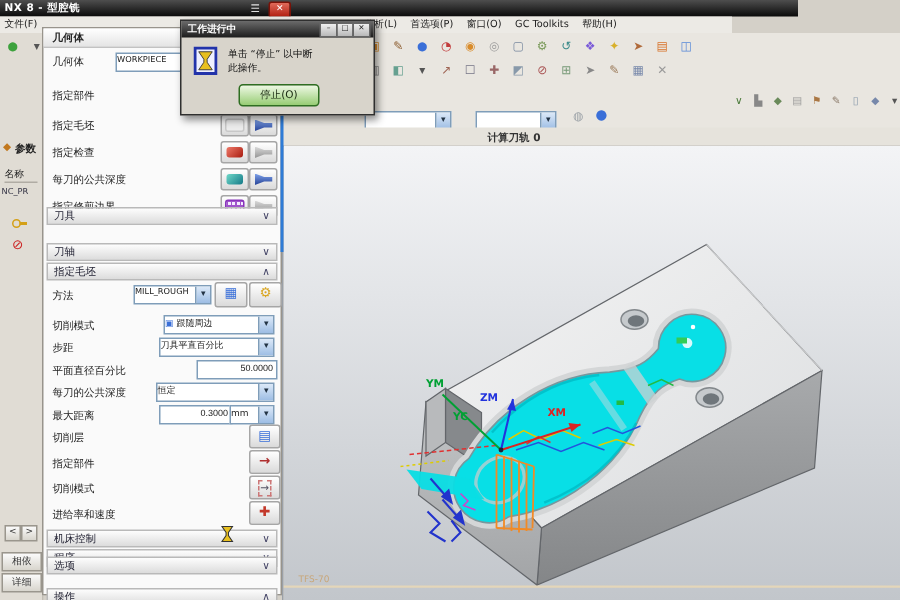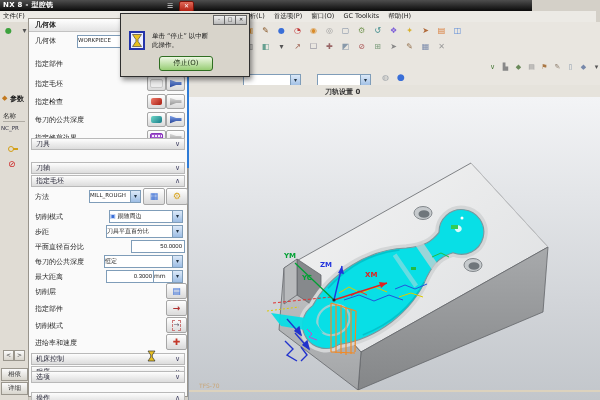--- a/index.html
+++ b/index.html
@@ -7,21 +7,21 @@
        font-family:"DejaVu Sans",sans-serif;background:#d4d0c8;font-size:7px;color:#222}
   .abs{position:absolute}
   
   #titlebar{left:0;top:0;width:532px;height:11px;background:linear-gradient(#4e4e4e,#0a0a0a);
             color:#fff;font-size:7px;line-height:11px}
   #titletext{left:3px;top:0;font-weight:bold;letter-spacing:.3px}
   #ttmenu{left:167px;top:1px;color:#ddd;font-size:7px}
   #ttclose{left:179px;top:1px;width:13px;height:9px;background:linear-gradient(#e06a5a,#b22012);
            border:1px solid #7a1208;border-radius:2px;color:#fff;font-size:6px;line-height:8px;text-align:center}
   
-  #menubar{left:0;top:11px;width:596px;height:11px;background:#eceae5;border-bottom:1px solid #c6c2b9}
+  #menubar{left:0;top:11px;width:488px;height:11px;background:#eceae5;border-bottom:1px solid #c6c2b9}
   #menufile{left:3px;top:1px;font-size:6.5px}
   #menuright{left:243px;top:1px;font-size:6.5px;display:flex;gap:9px}
   #menuright span{white-space:nowrap}
   
   #toolbg{left:188px;top:22px;width:412px;height:75px;background:#e9e6e0;border-bottom:1px solid #b4b0a8}
   #lefttoolbg{left:0;top:22px;width:28px;height:378px;background:#e0dcd4;border-right:1px solid #c2beb5}
   .icrow{white-space:nowrap}
   .ic{display:inline-block;width:13px;height:12px;text-align:center;font-size:8px;line-height:12px;margin-right:3px}
   #minirow .ic{width:11px;font-size:7px;margin-right:2px}
   .combo,.inp{background:#fff;border:1px solid #7f9db9;font-size:6px;line-height:9px;color:#222;overflow:hidden}
@@ -99,21 +99,21 @@
   <span></span><span class="da"></span>
 </div>
 <div class="abs combo" style="left:317px;top:74px;width:52px;height:11px">
   <span></span><span class="da"></span>
 </div>
 <span class="abs" style="left:382px;top:73px;font-size:8px;color:#9aa0a6">◍</span>
 <span class="abs" style="left:397px;top:72px;font-size:9px;color:#3a6fd8">●</span>
 
 <div class="abs" id="statusrow">
   <span class="abs" id="statustext">
-    <span>刀轨设置</span>
+    <span>计算刀轨</span>
     <span>0</span>
   </span>
 </div>
 
 <div class="abs" id="lefttoolbg">
   <div class="abs icrow" style="left:2px;top:3px"><span class="ic" style="color: rgb(61, 162, 61);">●</span><span class="ic" style="color: rgb(85, 85, 85);">▾</span><span class="ic" style="color: rgb(122, 111, 176);">◈</span><span class="ic" style="color: rgb(136, 136, 136);">⊕</span></div>
   <span class="abs" style="left:2px;top:72px;color:#c2781e;font-size:7px">◆</span>
   <span class="abs" style="left:10px;top:72px;font-weight:bold">参数</span>
   <span class="abs" style="left:3px;top:90px;font-size:6.5px;border-bottom:1px solid #b0aca4;width:22px">名称</span>
   <span class="abs" style="left:1px;top:103px;font-size:5.5px;color:#334">NC_PR</span>
@@ -348,20 +348,23 @@
     <span>选项</span><span class="chev">∨</span>
   </div>
   <div class="abs sec" style="top:373px">
     <span>操作</span><span class="chev">∧</span>
   </div>
 </div>
 
 <div class="abs" id="blueline"></div>
 
 <div class="abs" id="progress">
+  <div class="abs" id="progtitle">
+    <span>工作进行中</span>
+  </div>
   <span class="abs wbtn" style="left:92px;top:1px">–</span>
   <span class="abs wbtn" style="left:103px;top:1px">□</span>
   <span class="abs wbtn" style="left:114px;top:1px">✕</span>
 
   <svg class="abs" style="left:8px;top:17px" width="16" height="19">
     <rect x="1" y="1" width="14" height="17" fill="#eef0ff" stroke="#2233aa" stroke-width="2"></rect>
     <path d="M3.5,3.5 h9 l-3.4,5 v2 l3.4,5 h-9 l3.4,-5 v-2 z" fill="#e8c020" stroke="#333" stroke-width="0.6"></path>
   </svg>
   <div class="abs" style="left:31px;top:18px;font-size:6.5px;line-height:8.5px;color:#111">
     <div>单击 “停止” 以中断</div>

